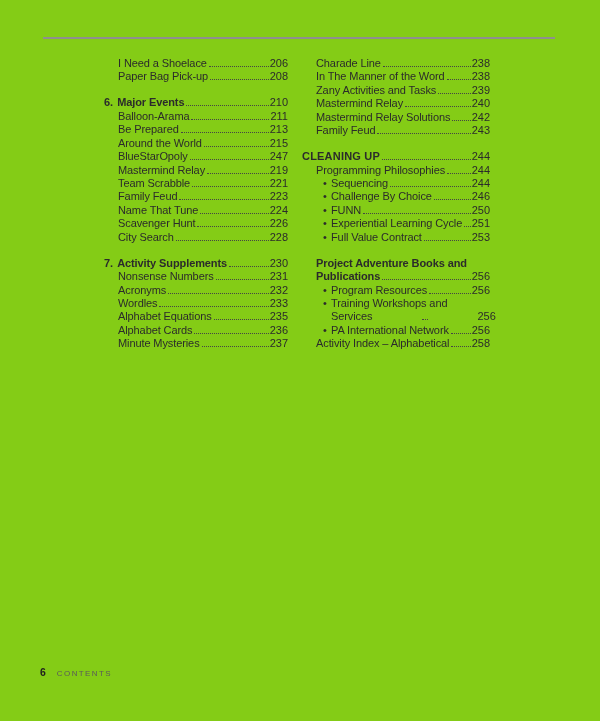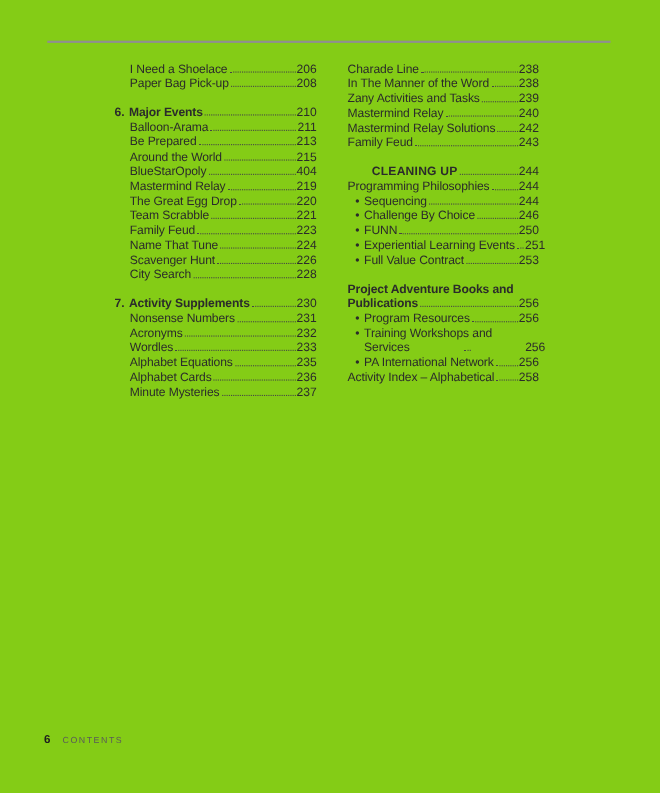--- a/index.html
+++ b/index.html
@@ -55,21 +55,21 @@
   .row.bullet-noleader { padding-left: 21px; }
   .row.cont      { padding-left: 29px; gap: 48px; }
   .row.section,
   .row.header    { padding-left: 0; }
 
   
   .row.section .lbl,
   .row.header .lbl,
   .row.bold-line .lbl,
   .row.bold-item .lbl { font-weight: 700; }
-  .row.header .lbl { letter-spacing: 0.2px; margin-left: 36px; }
+  .row.header .lbl { letter-spacing: 0.2px; }
 
   .footer {
     position: absolute;
     left: 40px;
     top: 666px;
     display: flex;
     align-items: baseline;
   }
   .footer .pg {
     font-weight: 700;
@@ -124,33 +124,27 @@
       <div class="row item">
 
     <span class="lbl">Around the World</span>
     <span class="leader"></span>
     <span class="pgn">215</span>
   </div>
       <div class="row item">
 
     <span class="lbl">BlueStarOpoly</span>
     <span class="leader"></span>
-    <span class="pgn">404</span>
+    <span class="pgn">247</span>
   </div>
       <div class="row item">
 
     <span class="lbl">Mastermind Relay</span>
     <span class="leader"></span>
     <span class="pgn">219</span>
-  </div>
-      <div class="row item">
-
-    <span class="lbl">The Great Egg Drop</span>
-    <span class="leader"></span>
-    <span class="pgn">220</span>
   </div>
       <div class="row item">
 
     <span class="lbl">Team Scrabble</span>
     <span class="leader"></span>
     <span class="pgn">221</span>
   </div>
       <div class="row item">
 
     <span class="lbl">Family Feud</span>
@@ -286,21 +280,21 @@
       <div class="row bullet">
 
     <span class="blt">•</span>
     <span class="lbl">FUNN</span>
     <span class="leader"></span>
     <span class="pgn">250</span>
   </div>
       <div class="row bullet">
 
     <span class="blt">•</span>
-    <span class="lbl">Experiential Learning Events</span>
+    <span class="lbl">Experiential Learning Cycle</span>
     <span class="leader"></span>
     <span class="pgn">251</span>
   </div>
       <div class="row bullet">
 
     <span class="blt">•</span>
     <span class="lbl">Full Value Contract</span>
     <span class="leader"></span>
     <span class="pgn">253</span>
   </div>

